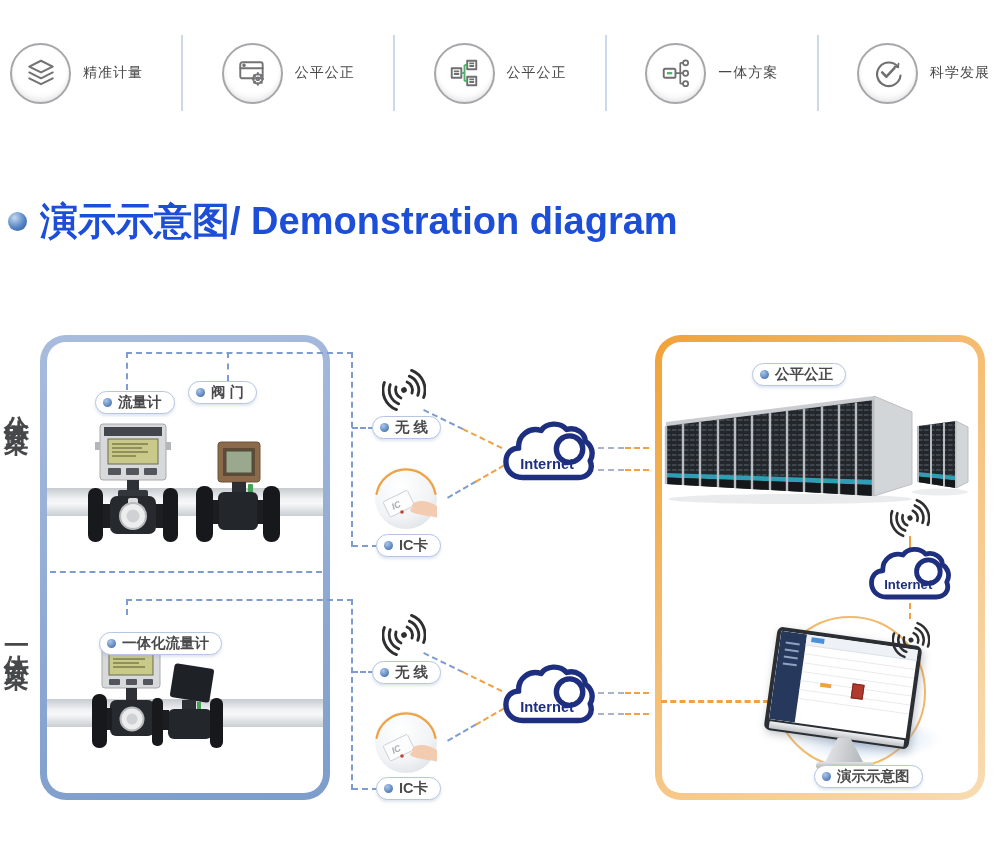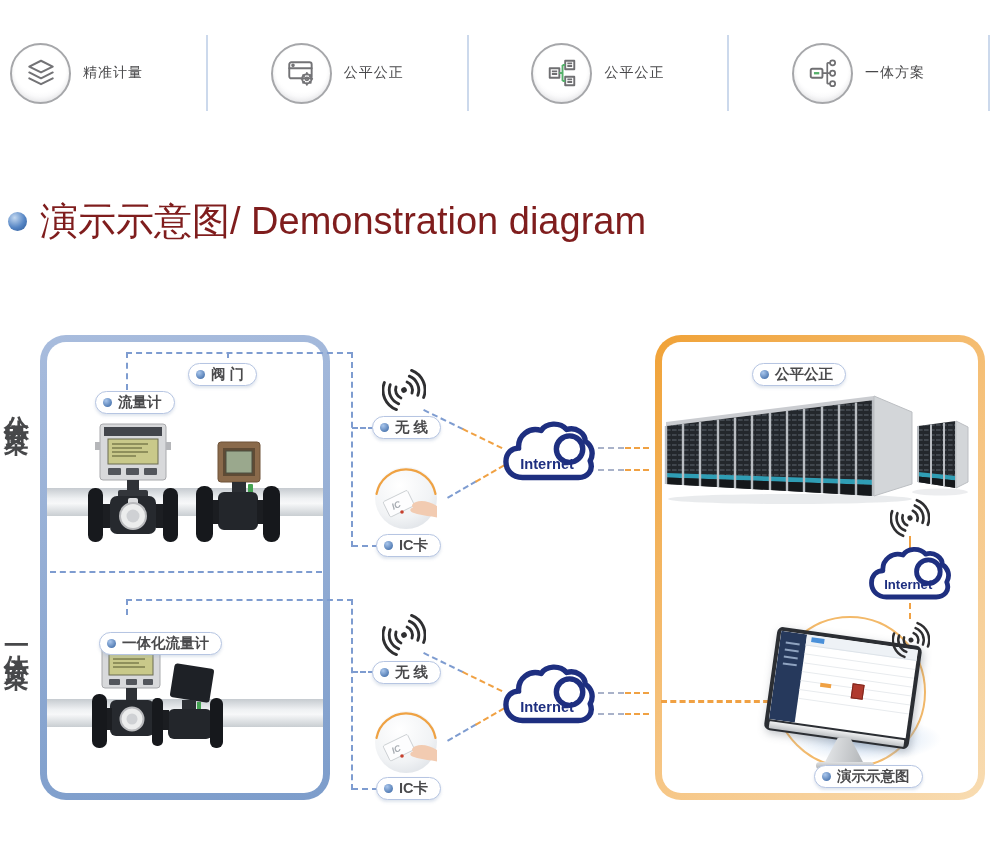--- a/index.html
+++ b/index.html
@@ -7,21 +7,21 @@
   .abs{position:absolute;}
   
   .badgebar{position:absolute;top:30px;left:0;width:1000px;height:86px;display:flex;align-items:center;justify-content:space-between;padding:0 10px;box-sizing:border-box;}
   .badge{display:flex;align-items:center;gap:12px;}
   .bcircle{width:57px;height:57px;border-radius:50%;border:2px solid #a6a7aa;background:radial-gradient(circle at 50% 35%,#ffffff 58%,#eaeaee);display:flex;align-items:center;justify-content:center;box-shadow:inset 0 -2px 4px rgba(0,0,0,.06);}
   .blabel{font-size:14px;color:#48484a;letter-spacing:1px;}
   .bdiv{width:2px;height:76px;background:#ccd9ec;}
   
   .titlerow{position:absolute;left:8px;top:196px;display:flex;align-items:center;gap:13px;}
   .tdot{width:19px;height:19px;border-radius:50%;background:radial-gradient(circle at 35% 30%,#c3d8f0,#5585c4 55%,#2a5694);}
-  .ttext{font-size:38px;font-weight:normal;color:#7f1d1d;}
+  .ttext{font-size:38px;font-weight:bold;color:#1d4ed8;}
   
   .gbox{border-radius:26px;padding:7px;box-sizing:border-box;}
   .gbox .inner{width:100%;height:100%;background:#fff;border-radius:19px;}
   .bluebox{background:linear-gradient(170deg,#a8bcdd,#7d9dcb);}
   .orangebox{background:linear-gradient(135deg,#f0a237,#f6c583 55%,#f8dcb2);}
   
   .dash-h{position:absolute;height:0;border-top:2px dashed #7e9cd0;z-index:3;}
   .dash-v{position:absolute;width:0;border-left:2px dashed #7e9cd0;z-index:3;}
   .diag{position:absolute;height:0;border-top:2px dashed #7e9cd0;transform-origin:0 0;z-index:3;}
   .oc{border-color:#f0a143;}
@@ -109,20 +109,30 @@
           <path d="M6.5,15.2 h5" stroke="#55b06a" stroke-width="2.2"></path>
           <path d="M14.5,15.2 h4.5 M19,5.5 v19.5 M19,5.5 h2.5 M19,15.2 h2.5 M19,25 h2.5" stroke="#6f6f72" stroke-width="1.6"></path>
           <circle cx="24" cy="5.5" r="2.4" stroke="#6f6f72" stroke-width="1.6"></circle>
           <circle cx="24" cy="15.2" r="2.4" stroke="#6f6f72" stroke-width="1.6"></circle>
           <circle cx="24" cy="25" r="2.4" stroke="#6f6f72" stroke-width="1.6"></circle>
         </svg>
       </div>
       <span class="blabel">一体方案</span>
     </div>
     <div class="bdiv"></div>
+    <div class="badge">
+      <div class="bcircle">
+        <svg width="32" height="32" viewBox="0 0 30 30" fill="none" stroke="#6f6f72" stroke-width="2" stroke-linecap="round">
+          <path d="M24.5,9.5 a11,11 0 1 0 2.2,8"></path>
+          <path d="M24.5,9.5 l-3.4,-.4 M24.5,9.5 l.4,-3.3" stroke-width="1.6"></path>
+          <path d="M9.5,14.5 l4,4 7.5,-8" stroke-width="2.4" stroke-linejoin="round"></path>
+        </svg>
+      </div>
+      <span class="blabel">科学发展</span>
+    </div>
   </div>
 
   <div class="titlerow">
     <div class="tdot"></div>
     <div class="ttext">演示示意图/ Demonstration diagram</div>
   </div>
 
   <div class="abs gbox bluebox" style="left:40px;top:335px;width:290px;height:465px;z-index:1;">
       <div class="inner"></div>
     </div>
@@ -400,21 +410,21 @@
       <div class="chin"></div>
     </div>
     <div class="stand"></div>
     <div class="mbase"></div>
   </div>
 
   <div class="pill" style="left:95px;top:391px;">
     <span class="pdot"></span>
     <span>流量计</span>
   </div>
-  <div class="pill" style="left:188px;top:363px;text-align:center;">
+  <div class="pill" style="left:188px;top:381px;text-align:center;">
     <span class="pdot"></span>
     <span>阀 门</span>
   </div>
   <div class="pill" style="left:99px;top:632px;">
     <span class="pdot"></span>
     <span>一体化流量计</span>
   </div>
   <div class="pill" style="left:372px;top:416px;">
     <span class="pdot"></span>
     <span>无 线</span>

